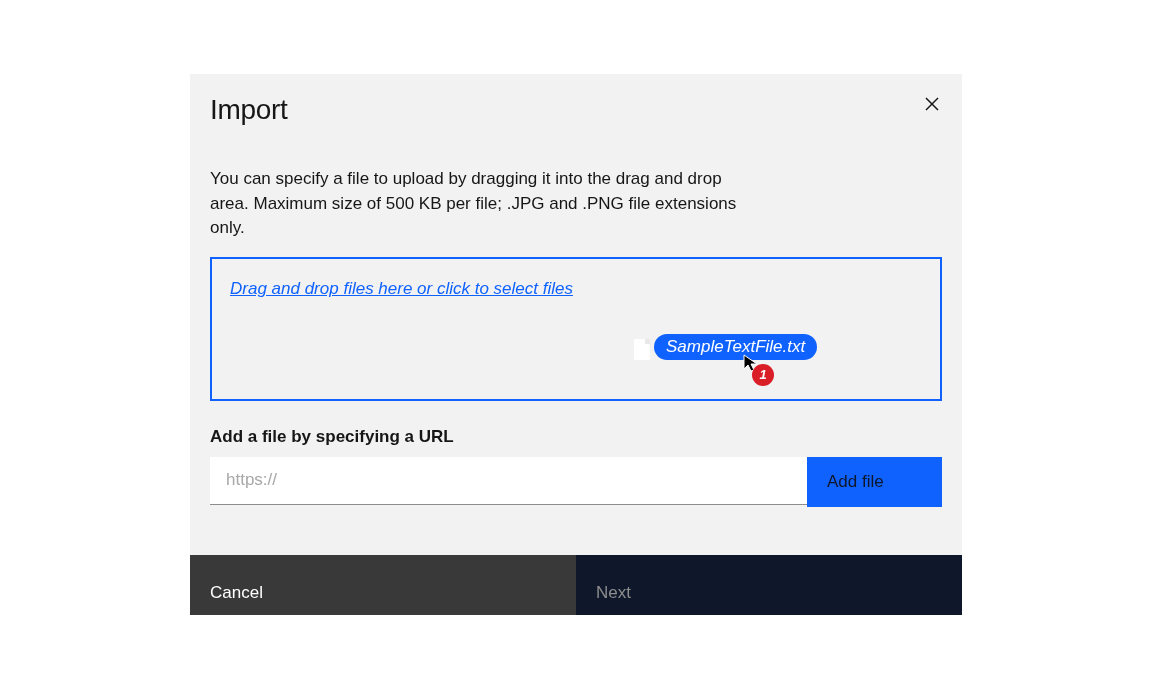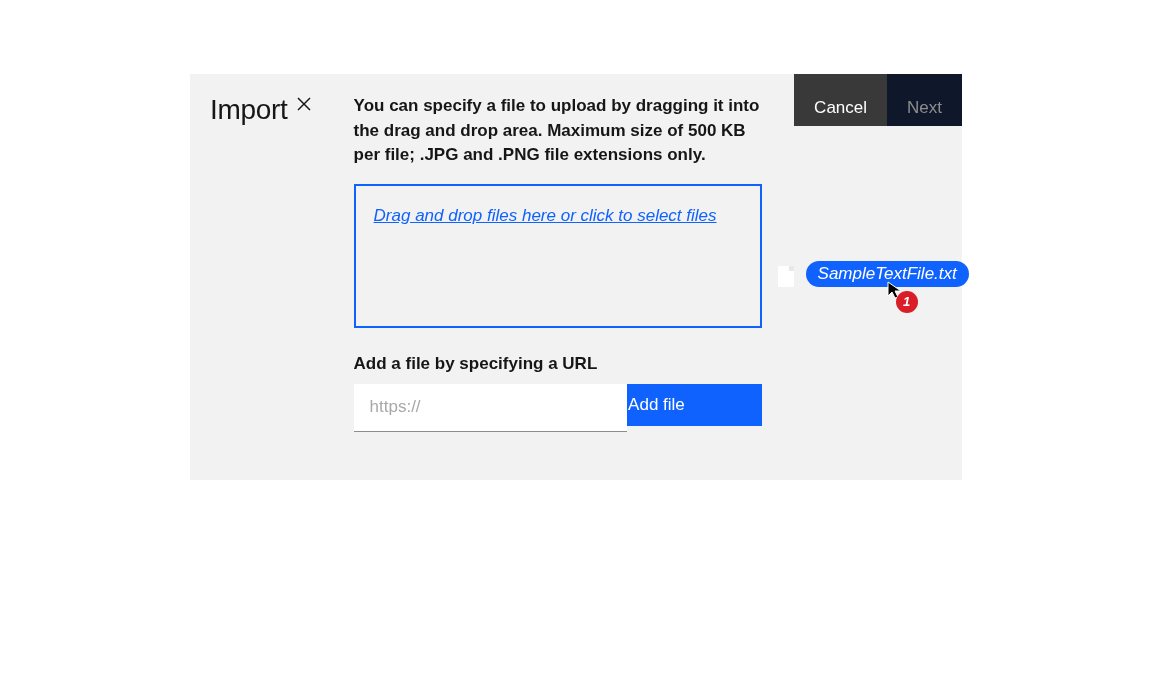--- a/index.html
+++ b/index.html
@@ -14,21 +14,21 @@
       height: 686px;
       position: relative;
     }
     .modal {
       position: absolute;
       left: 190px;
       top: 74px;
       width: 772px;
       background: #f2f2f2;
       display: flex;
-      flex-direction: row;
+      flex-direction: column;
     }
     .modal-header {
       display: flex;
       justify-content: space-between;
       align-items: flex-start;
       padding: 20px 20px 0 20px;
     }
     .modal-title {
       font-size: 28px;
       font-weight: 400;
@@ -54,21 +54,22 @@
     }
     .modal-body {
       padding: 20px 20px 48px 20px;
     }
     .modal-description {
       font-size: 17px;
       line-height: 1.45;
       color: #161616;
       max-width: 540px;
       margin-bottom: 16px;
-      font-weight: 700;
+      font-weight: 400;
+      margin-top: 21px;
     }
     .section-label {
       font-size: 17px;
       font-weight: 600;
       color: #161616;
       margin-bottom: 10px;
     }
     .dropzone {
       border: 2px solid #0f62fe;
       background: #f2f2f2;
@@ -83,21 +84,21 @@
       text-decoration: underline;
       font-size: 17px;
       cursor: pointer;
     }
     .drag-file-pill {
       position: absolute;
       left: 422px;
       top: 75px;
       display: flex;
       align-items: flex-end;
-      gap: 12px;
+      gap: 4px;
     }
     .file-icon {
       width: 16px;
       height: 21px;
       background: #ffffff;
       border-radius: 1px;
       position: relative;
     }
     .file-icon::before {
       content: "";
@@ -153,33 +154,32 @@
       padding: 0 16px;
       font-size: 17px;
       color: #161616;
       outline: none;
     }
     .url-input::placeholder {
       color: #a8a8a8;
     }
     .add-file-btn {
       width: 135px;
-      height: 42px;
+      height: 50px;
       background: #0f62fe;
-      color: #ffffff;
+      color: #0f172a;
       border: none;
       font-size: 17px;
       text-align: left;
-      padding-left: 1px;
+      padding-left: 20px;
       cursor: pointer;
     }
     .modal-footer {
       display: flex;
-      height: 52px;
-      margin-left: 12px;
+      height: 60px;
     }
     .footer-btn {
       flex: 1;
       border: none;
       font-size: 17px;
       text-align: left;
       padding: 16px 20px 0 20px;
       cursor: pointer;
     }
     .cancel-btn {

